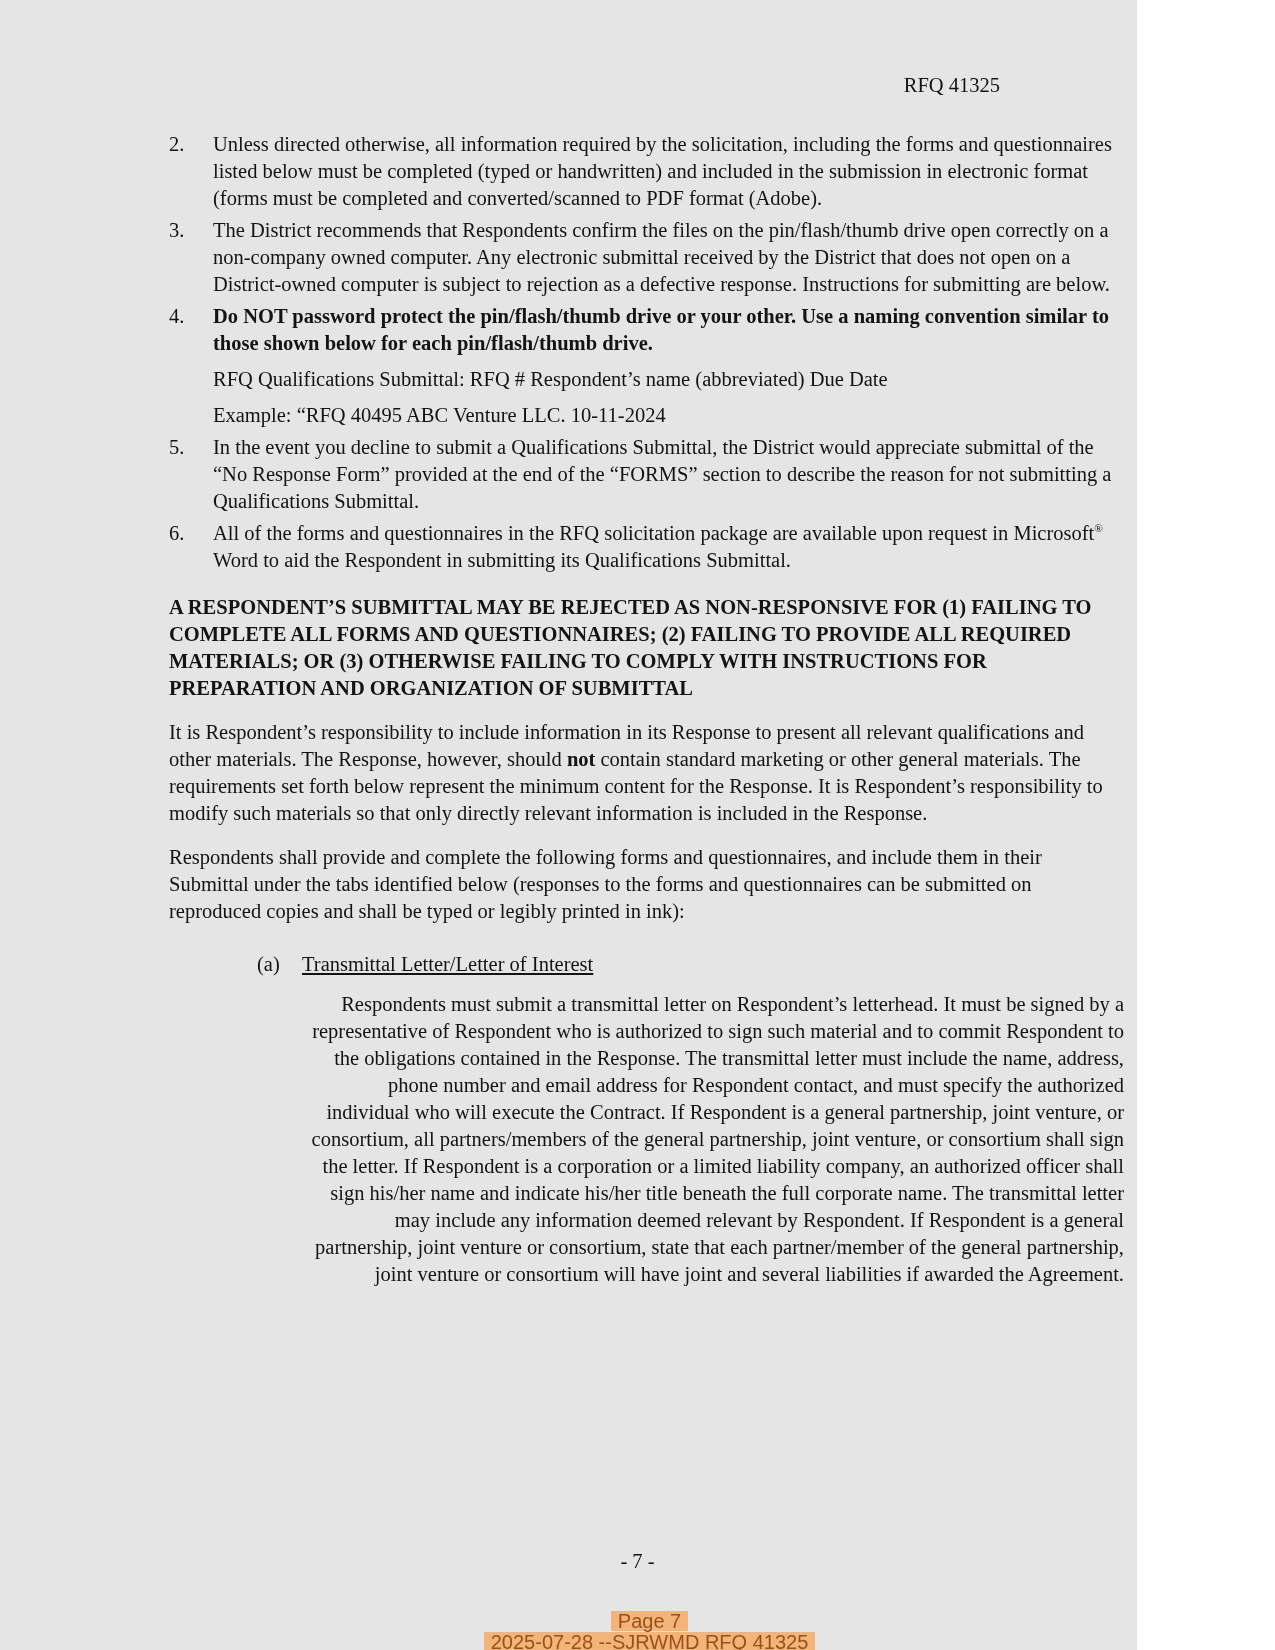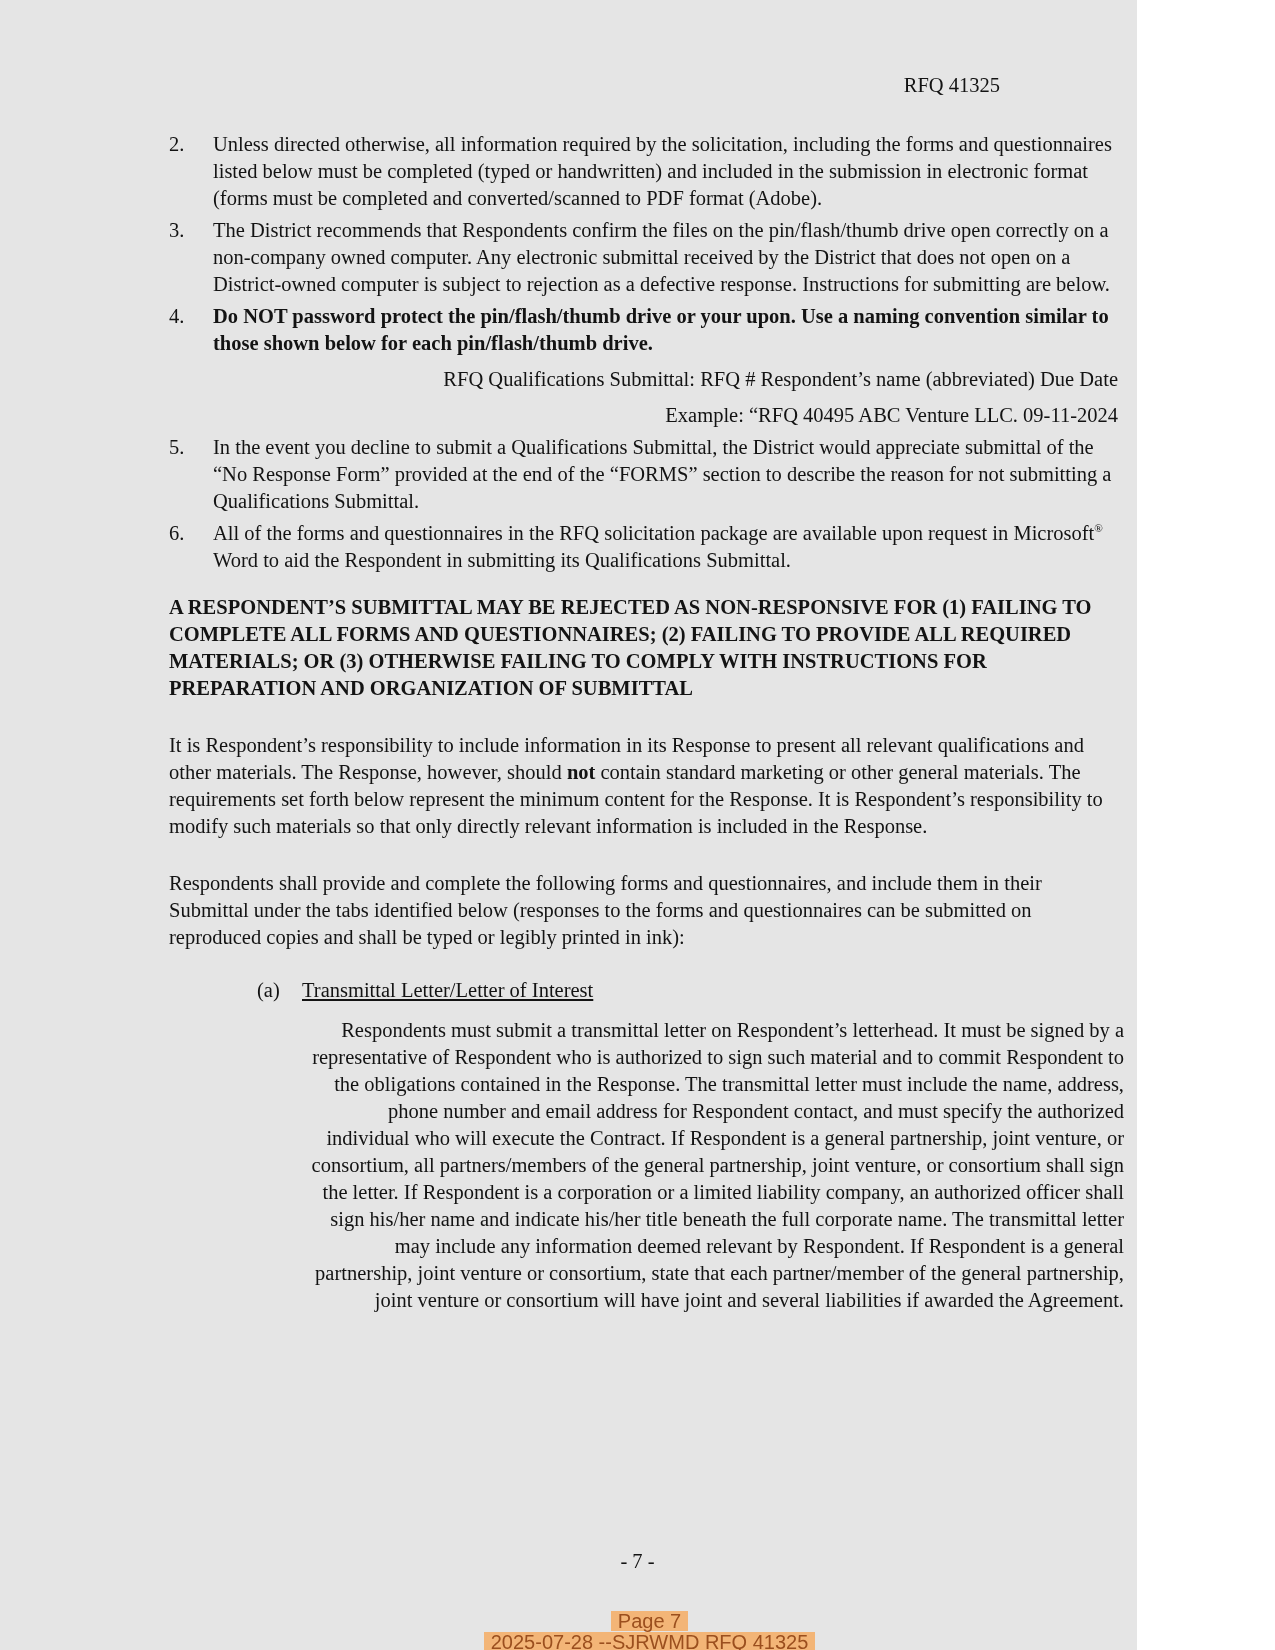--- a/index.html
+++ b/index.html
@@ -22,23 +22,23 @@
   }
   .content {
     position: absolute;
     left: 169px;
     top: 131px;
     width: 949px;
   }
   .li { position: relative; padding-left: 44px; margin-bottom: 5px; }
   .li-num { position: absolute; left: 0; top: 0; }
   .bold { font-weight: bold; }
-  .sub-para { margin-top: 9px; text-align: right; }
+  .sub-para { margin-top: 9px; }
   .notice { font-weight: bold; margin-top: 20px; }
-  .para { margin-top: 30px; }
+  .para { margin-top: 17px; }
   sup { font-size: 0.55em; vertical-align: super; line-height: 0; }
   .tab-heading { margin-top: 27px; }
   .tab-underline { text-decoration: underline; }
   .tab-italic { font-style: italic; margin-left: 6px; }
   .section-a-heading { margin-top: 26px; padding-left: 88px; }
   .a-label { display: inline-block; width: 45px; }
   .a-title { text-decoration: underline; }
   .a-body { margin-top: 13px; margin-left: 133px; width: 822px; text-align: right; }
   .page-num {
     position: absolute;
@@ -79,23 +79,23 @@
       <div class="li-text">Unless directed otherwise, all information required by the solicitation, including the forms and questionnaires listed below must be completed (typed or handwritten) and included in the submission in electronic format (forms must be completed and converted/scanned to PDF format (Adobe).</div>
     </div>
 
     <div class="li">
       <span class="li-num">3.</span>
       <div class="li-text">The District recommends that Respondents confirm the files on the pin/flash/thumb drive open correctly on a non-company owned computer. Any electronic submittal received by the District that does not open on a District-owned computer is subject to rejection as a defective response. Instructions for submitting are below.</div>
     </div>
 
     <div class="li">
       <span class="li-num">4.</span>
-      <div class="li-text bold">Do NOT password protect the pin/flash/thumb drive or your upon. Use a naming convention similar to those shown below for each pin/flash/thumb drive.</div>
+      <div class="li-text bold">Do NOT password protect the pin/flash/thumb drive or your other. Use a naming convention similar to those shown below for each pin/flash/thumb drive.</div>
       <div class="sub-para">RFQ Qualifications Submittal: RFQ # Respondent’s name (abbreviated) Due Date</div>
-      <div class="sub-para">Example: “RFQ 40495 ABC Venture LLC. 09-11-2024</div>
+      <div class="sub-para">Example: “RFQ 40495 ABC Venture LLC. 10-11-2024</div>
     </div>
 
     <div class="li">
       <span class="li-num">5.</span>
       <div class="li-text">In the event you decline to submit a Qualifications Submittal, the District would appreciate submittal of the “No Response Form” provided at the end of the “FORMS” section to describe the reason for not submitting a Qualifications Submittal.</div>
     </div>
 
     <div class="li">
       <span class="li-num">6.</span>
       <div class="li-text"><span>All of the forms and questionnaires in the RFQ solicitation package are available upon request in Microsoft</span><sup>®</sup><span> Word to aid the Respondent in submitting its Qualifications Submittal.</span></div>

